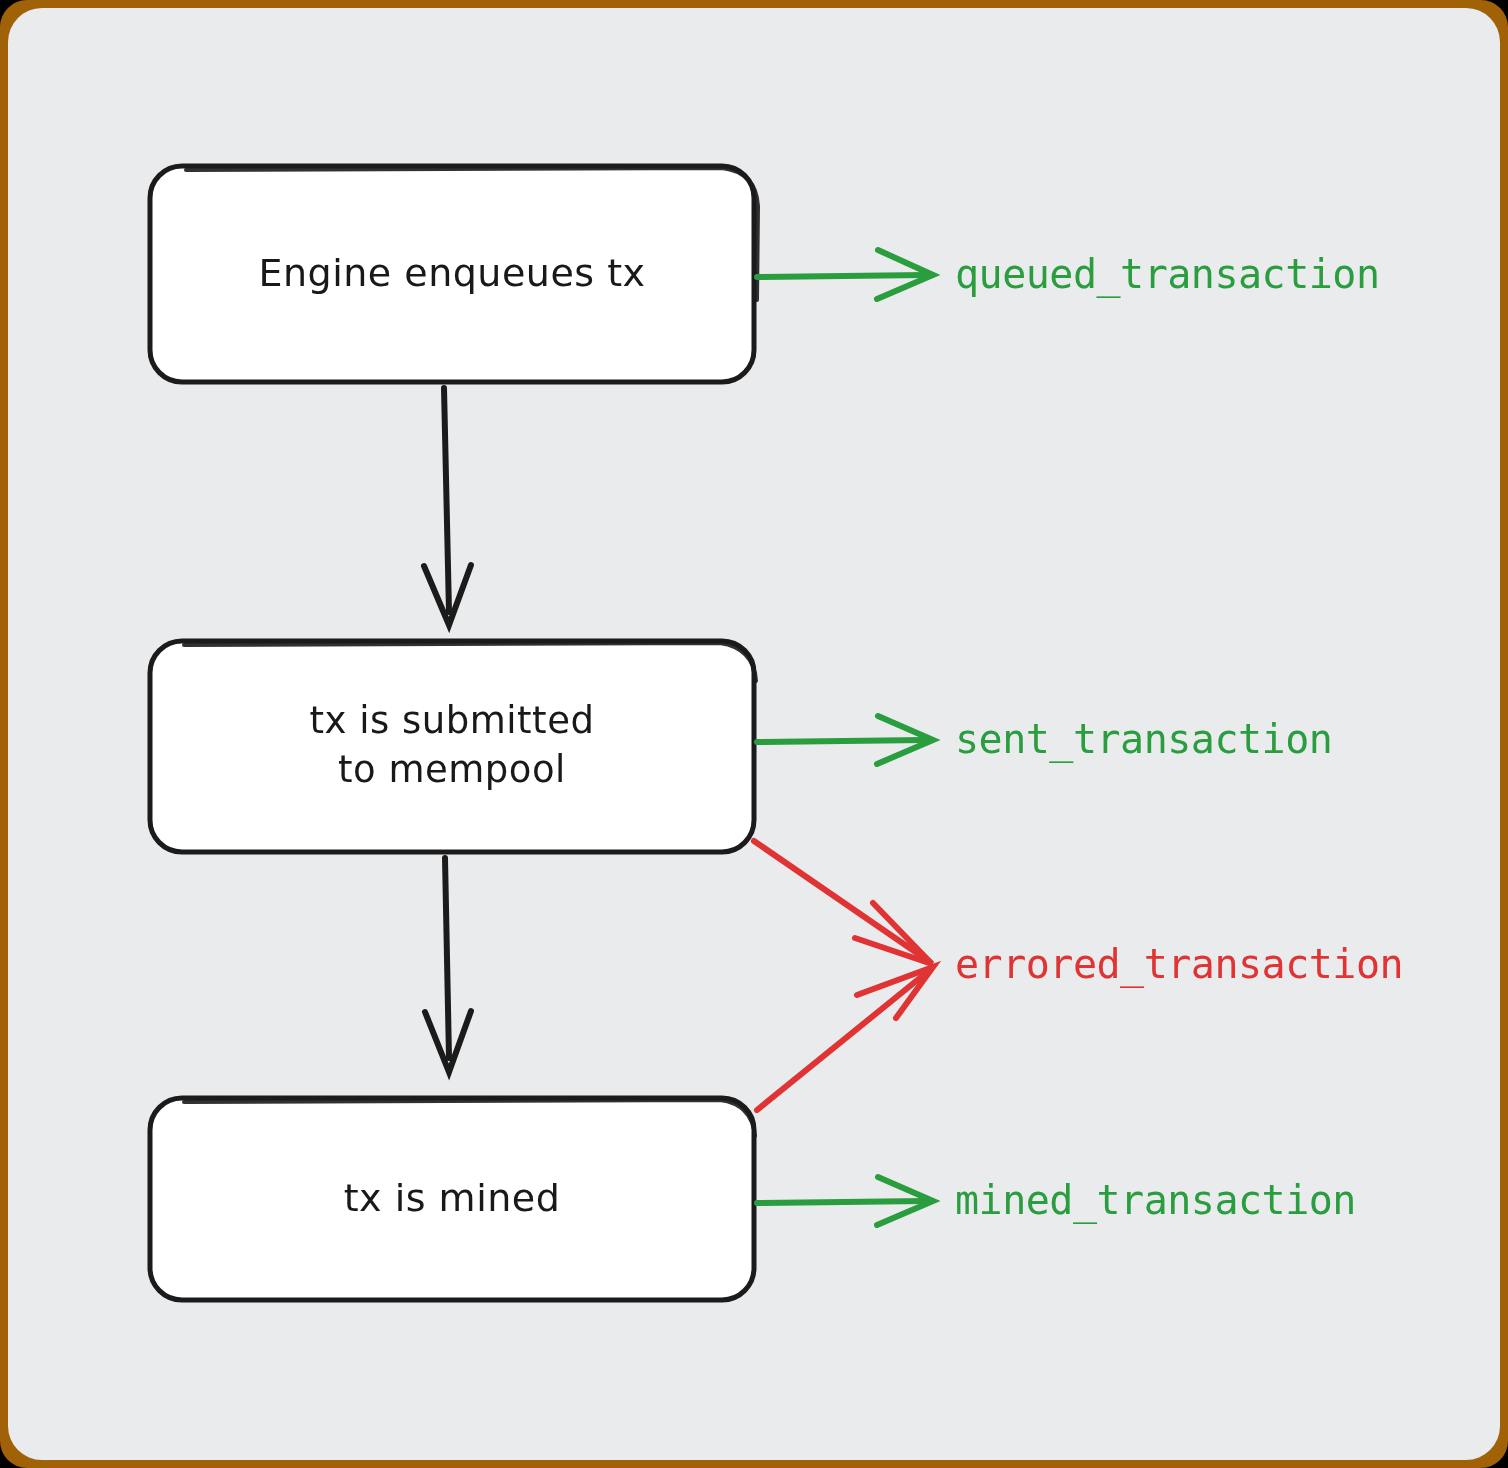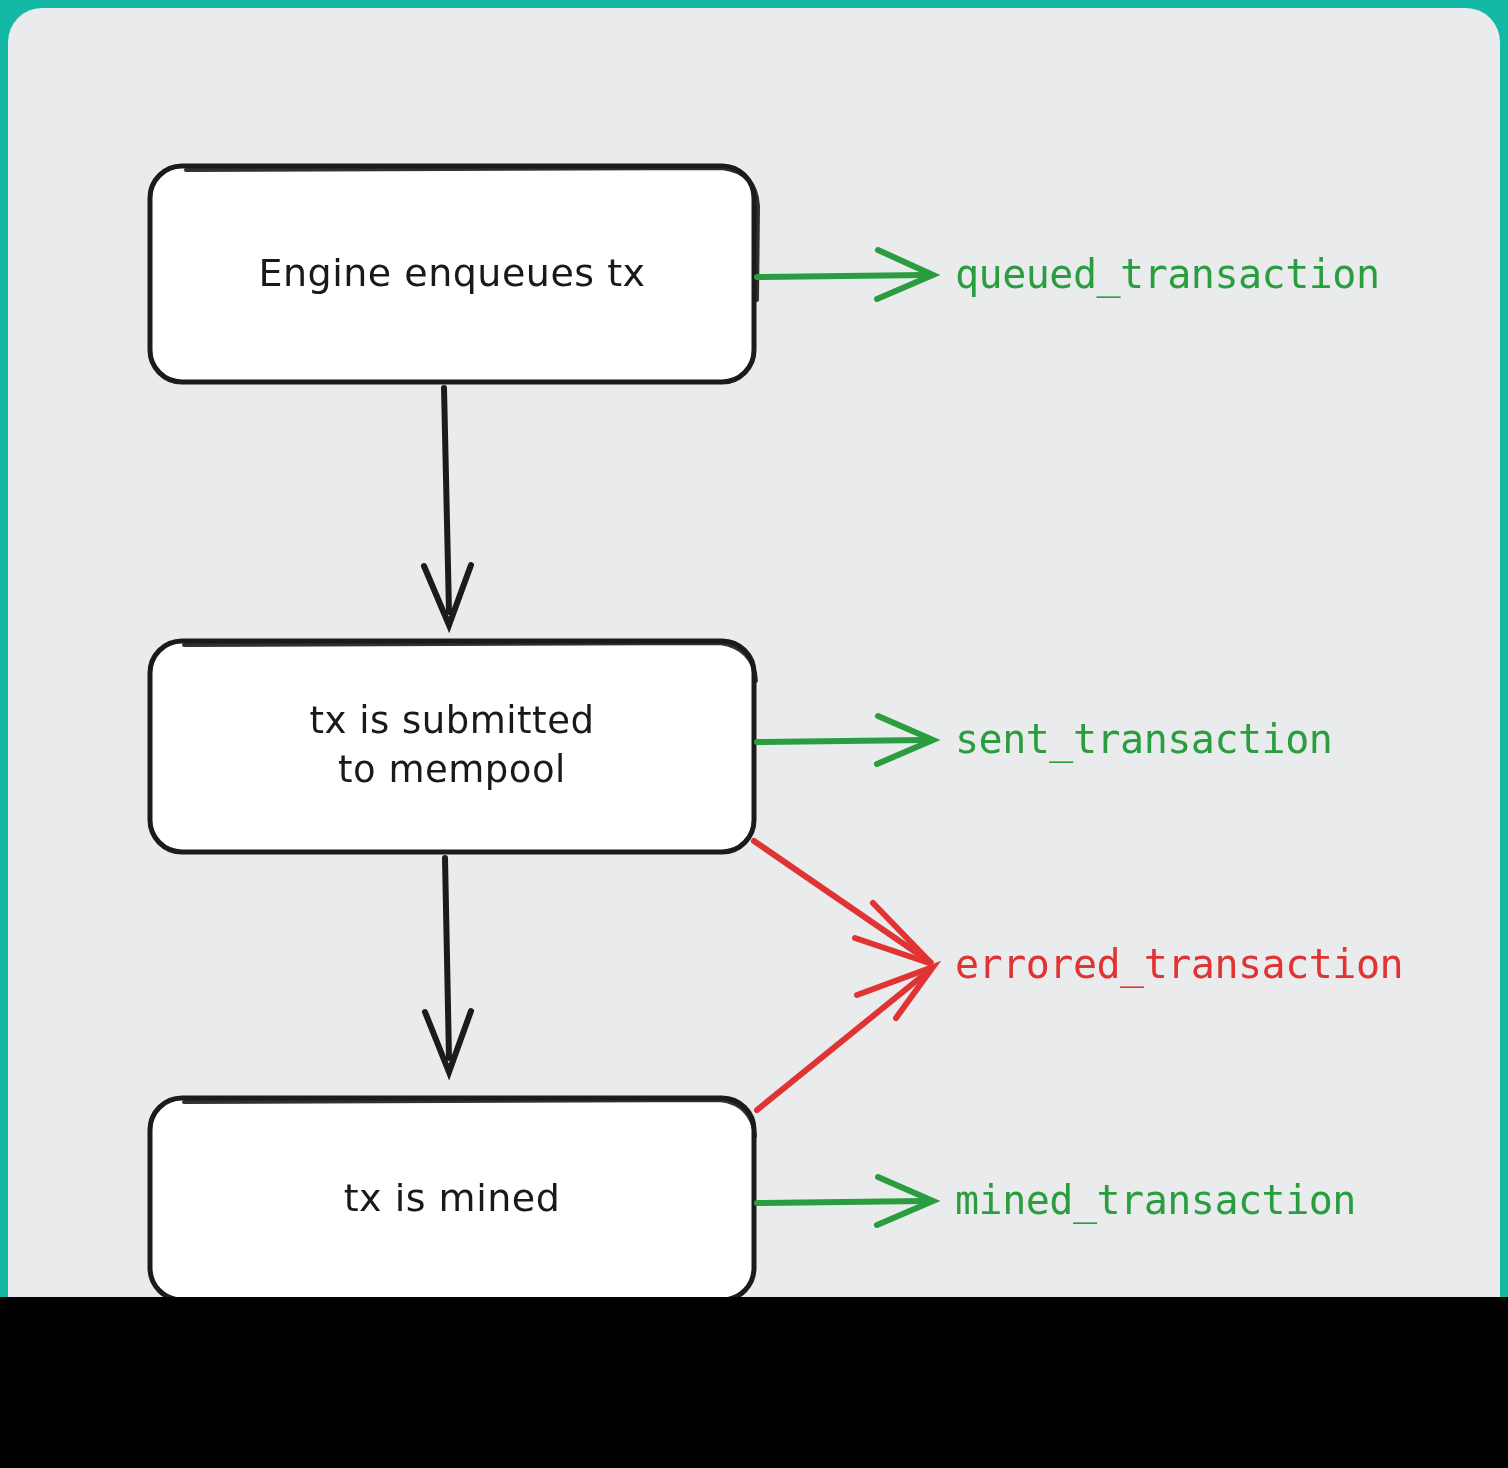--- a/index.html
+++ b/index.html
@@ -3,24 +3,25 @@
 <meta charset="utf-8">
 <style>
   html, body {
     margin: 0;
     padding: 0;
     background: #000000;
   }
   #root {
     position: relative;
     width: 1508px;
-    height: 1297px;
-    background: #14b8a6;
+    height: 1468px;
+    background: #a16207;
     overflow: hidden;
     font-family: "DejaVu Sans", sans-serif;
+    border-radius: 27px;
   }
   #canvas-panel {
     position: absolute;
     left: 8px;
     top: 8px;
     width: 1492px;
     height: 1452px;
     background: #e9ebed;
     border-radius: 34px;
   }

